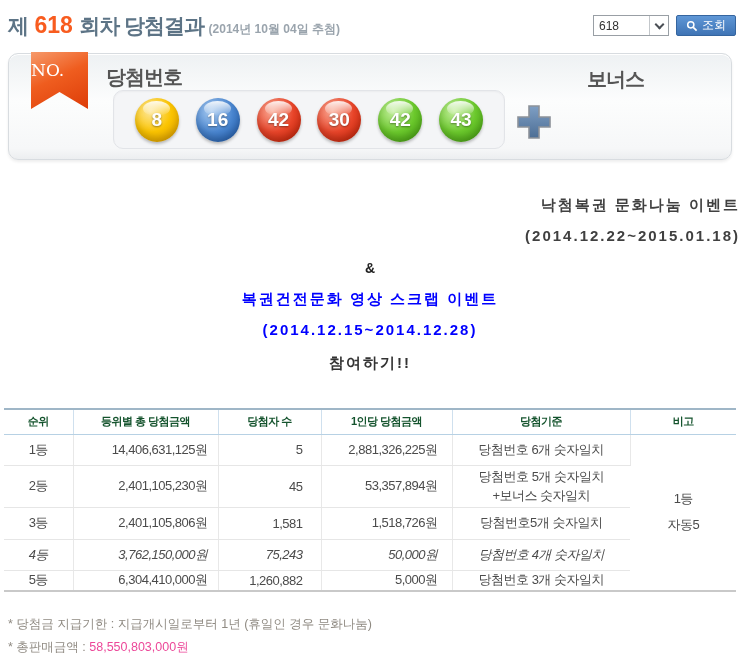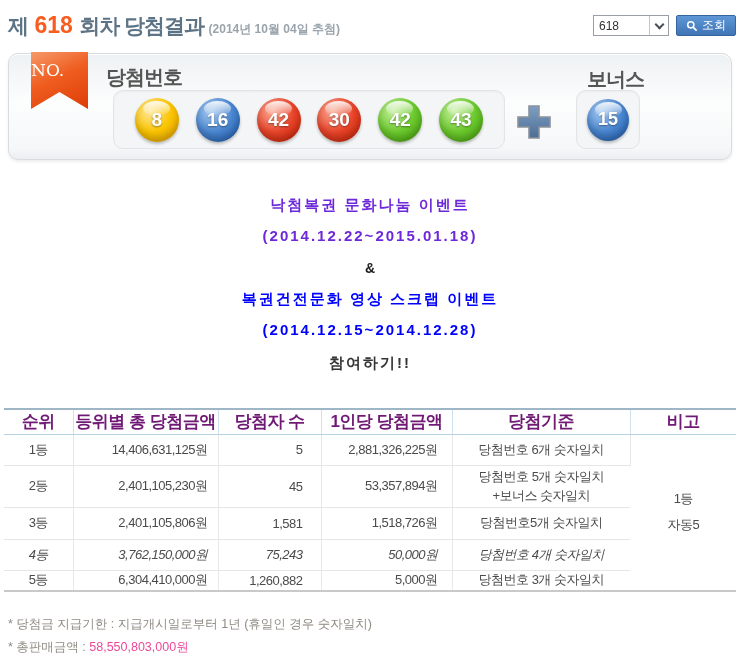--- a/index.html
+++ b/index.html
@@ -58,30 +58,30 @@
   .ball.small { width:42px; height:42px; font-size:18px; }
   .c-yellow { background:radial-gradient(circle at 35% 30%, #fde79c 0%, #fbc400 50%, #e09c00 100%); }
   .c-blue   { background:radial-gradient(circle at 35% 30%, #a9cbf0 0%, #4a86d0 50%, #1a55a6 100%); }
   .c-red    { background:radial-gradient(circle at 35% 30%, #f9ab97 0%, #e8452a 50%, #c11c00 100%); }
   .c-green  { background:radial-gradient(circle at 35% 30%, #c4ee9e 0%, #6cc92d 50%, #3f9b0b 100%); }
   .plus-wrap { position:absolute; left:506px; top:49px; width:38px; height:38px; }
 
   
   .evt { position:absolute; left:0; width:740px; text-align:center;
     font-weight:bold; font-size:15px; letter-spacing:2px; }
-  .evt-red { color:#6d28d9; }
+  .evt-red { color:#404040;text-align:right; }
   .evt-blue { color:#0000ff; }
   .evt-amp { color:#222; font-size:14px; letter-spacing:0; }
   .evt-join { color:#333; }
 
   
   .tblwrap { position:absolute; left:4px; top:408px; width:732px; }
   table { width:732px; border-collapse:collapse; table-layout:fixed;
     font-size:13px; color:#4b4b4b; letter-spacing:-0.5px; }
-  th { height:25px; font-size:17px; font-weight:bold; color:#701a75;
+  th { height:25px; font-size:11px; font-weight:bold; color:#14532d;
     border-top:2px solid #9fb6c7; border-bottom:1px solid #b7d1e4;
     background:#fff; text-align:center; }
   th:not(:last-child) { border-right:1px solid #cfe0ee; }
   td { text-align:center; border-bottom:1px solid #e6e6e6; background:#fff; }
   td:not(:last-child) { border-right:1px solid #e8e8e8; }
   tr.r1 td { height:31px; } tr.r2 td { height:42px; }
   tr.r3 td { height:32px; } tr.r4 td { height:31px;font-style:italic; } tr.r5 td { height:21px; }
   tbody tr:last-child td { border-bottom:2px solid #c9c9c9; }
   td.amount { text-align:right; padding-right:10px; }
   td.winners { text-align:right; padding-right:18px; }
@@ -140,23 +140,20 @@
         <linearGradient id="pg" x1="0" y1="0" x2="0" y2="1">
           <stop offset="0" stop-color="#7f9fc4"></stop>
           <stop offset="1" stop-color="#4c6e95"></stop>
         </linearGradient>
       </defs>
       <path d="M14 3 h10 v11 h11 v10 h-11 v11 h-10 v-11 h-11 v-10 h11 z" fill="url(#pg)" stroke="#8d9299" stroke-width="1.6"></path>
     </svg>
   </div>
 
   <div class="lbl bonus-lbl">보너스</div>
-  <div class="bonus-box">
-    <div class="ball small c-blue">15</div>
-  </div>
 </div>
 
 <div class="evt evt-red" style="top:196px">낙첨복권 문화나눔 이벤트</div>
 <div class="evt evt-red" style="top:227px">(2014.12.22~2015.01.18)</div>
 <div class="evt evt-amp" style="top:260px">&amp;</div>
 <div class="evt evt-blue" style="top:290px">복권건전문화 영상 스크랩 이벤트</div>
 <div class="evt evt-blue" style="top:321px">(2014.12.15~2014.12.28)</div>
 <div class="evt evt-join" style="top:354px">참여하기!!</div>
 
 <div class="tblwrap">
@@ -220,15 +217,15 @@
         <td class="amount">6,304,410,000원</td>
         <td class="winners">1,260,882</td>
         <td class="per">5,000원</td>
         <td>당첨번호 3개 숫자일치</td>
       </tr>
     </tbody>
   </table>
 </div>
 
 <div class="footnotes">
-  <div>* 당첨금 지급기한 : 지급개시일로부터 1년 (휴일인 경우 숫자일치)</div>
+  <div>* 당첨금 지급기한 : 지급개시일로부터 1년 (휴일인 경우 문화나눔)</div>
   <div><span>* 총판매금액 : </span><span class="sales-value">58,550,803,000원</span></div>
 </div>
 
 </body></html>

